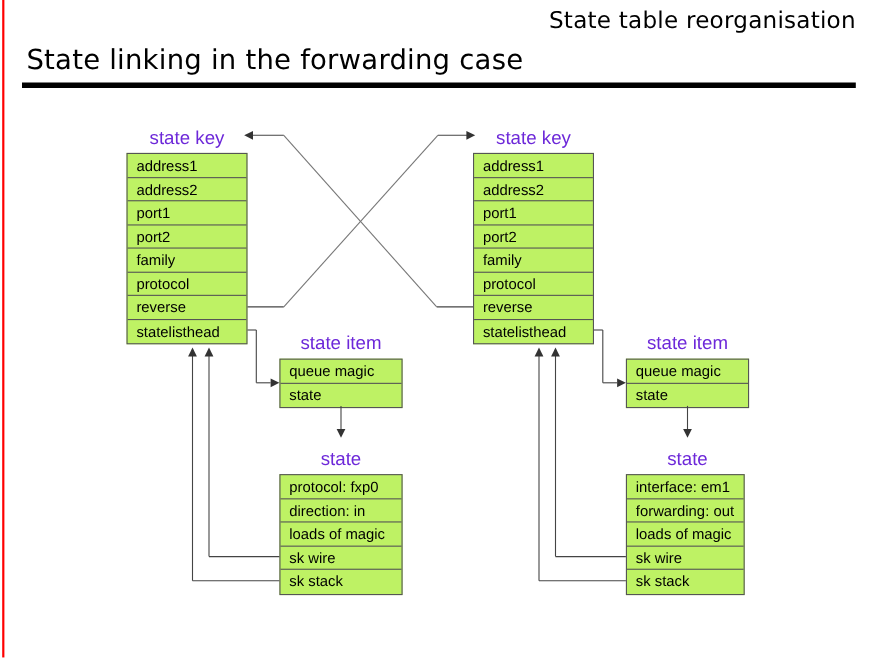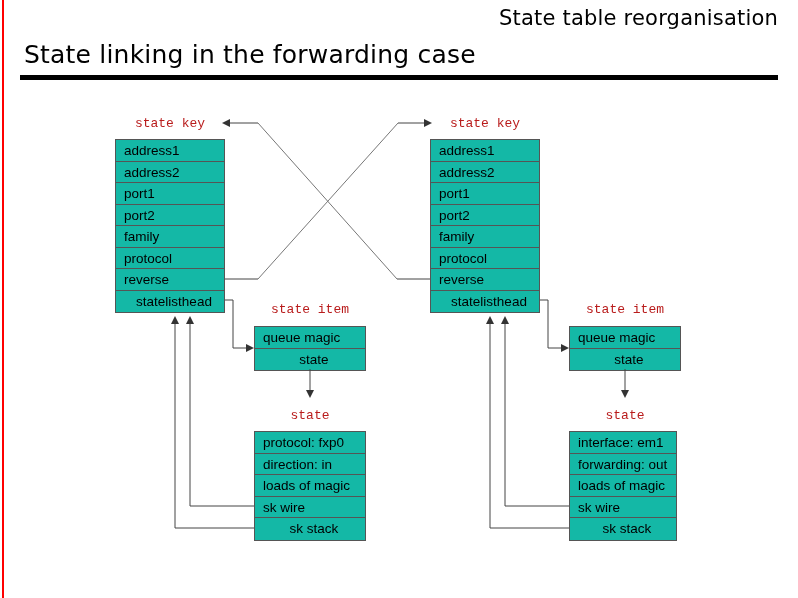--- a/index.html
+++ b/index.html
@@ -49,46 +49,44 @@
     position: absolute;
     left: 20px;
     top: 75px;
     width: 758px;
     height: 5px;
     background: #000000;
   }
   
   .caption {
     position: absolute;
-    font-size: 13px;
-    color: #b91c1c;
+    font-size: 17px;
+    color: #6d28d9;
     text-align: center;
     white-space: nowrap;
-    font-family: Liberation Mono, monospace;
   }
   .tbl {
     position: absolute;
     border: 1px solid #555555;
     box-sizing: border-box;
-    background: #14b8a6;
+    background: #bef264;
   }
   .tbl .row {
     height: 21.5px;
     line-height: 21.5px;
     border-bottom: 1px solid #555555;
     box-sizing: border-box;
     font-size: 13.5px;
     color: #000000;
     padding-left: 8px;
     white-space: nowrap;
     overflow: hidden;
   }
   .tbl .row:last-child {
     border-bottom: none;
-    text-align: center;
   }
   .diag {
     position: absolute;
     overflow: visible;
   }
   .arrow {
     position: absolute;
     width: 0;
     height: 0;
   }

